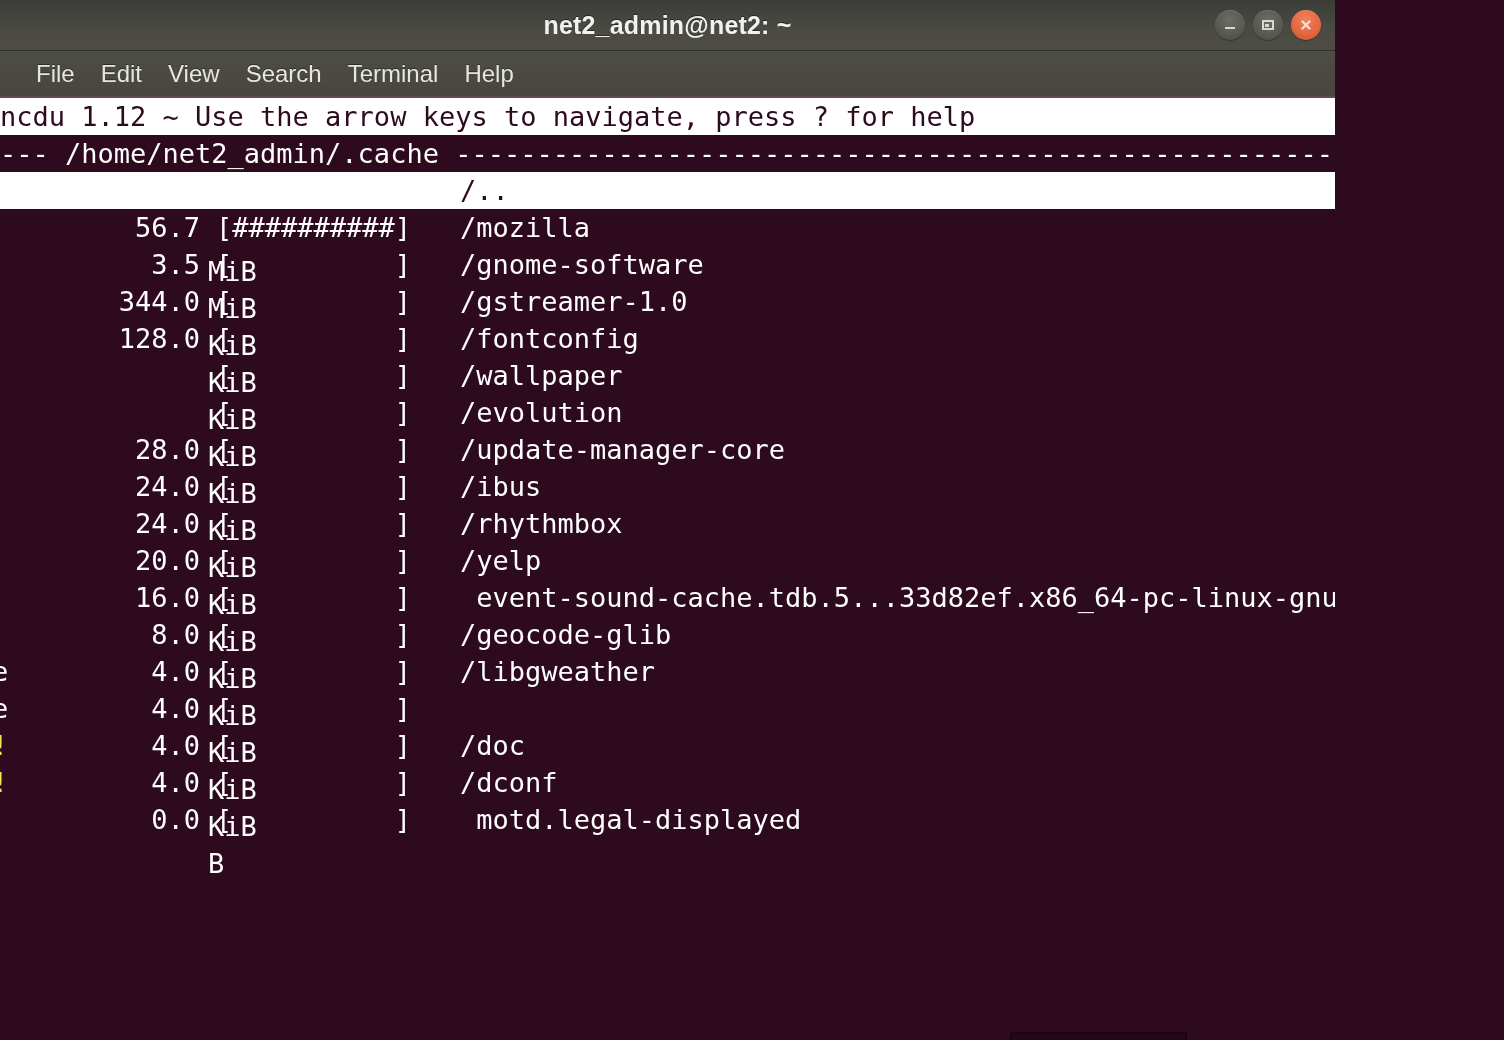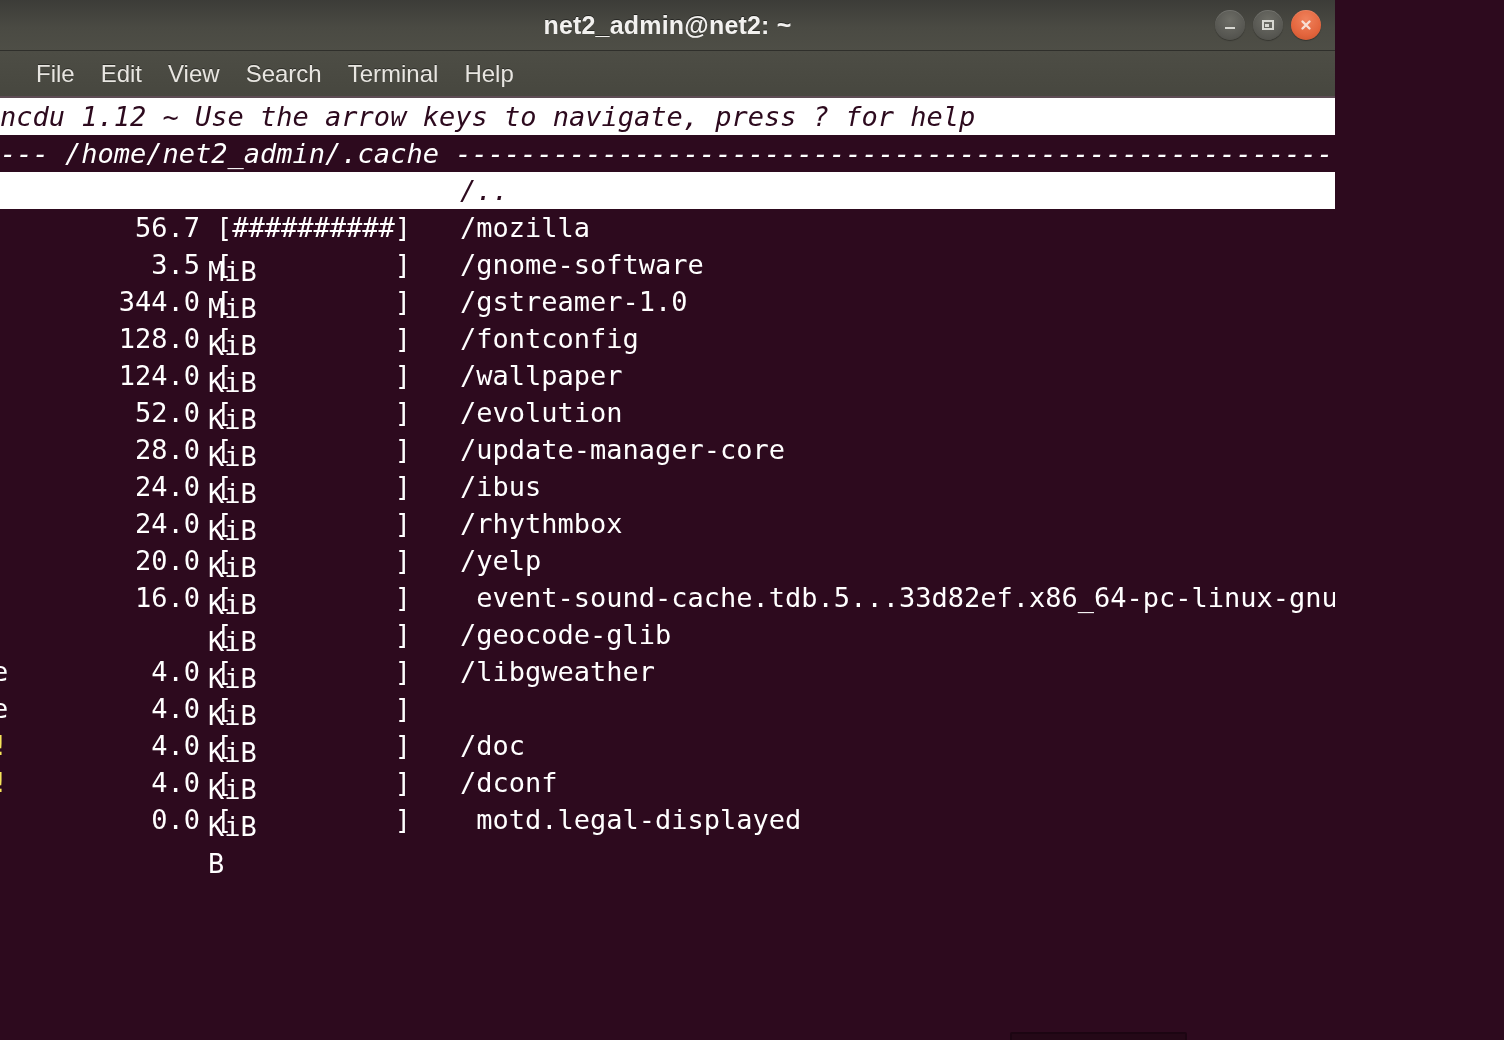--- a/index.html
+++ b/index.html
@@ -98,21 +98,20 @@
     line-height: 37px;
     color: #ffffff;
     letter-spacing: 0px;
   }
 
   .term-line {
     position: relative;
     height: 37px;
     white-space: pre;
     display: block;
-    font-style: italic;
   }
 
   
   .band {
     background: #ffffff;
     color: #2d0a1e;
     width: 1464px;
     box-sizing: border-box;
   }
   .band-dark {
@@ -234,28 +233,28 @@
 
     <div class="term-line band hdrline">ncdu 1.12 ~ Use the arrow keys to navigate, press ? for help</div>
     <div class="term-line band-dark hdrline">--- /home/net2_admin/.cache ------------------------------------------------------</div>
     <div class="term-line band hdrline"><span style="padding-left:460px;display:inline-block;">/..</span></div>
 
     <div id="rowlist">
         <div class="row"><span class="flag"></span><span class="size">56.7</span><span class="unit">MiB</span><span class="bar">[##########]</span><span class="name">/mozilla</span></div>
         <div class="row"><span class="flag"></span><span class="size">3.5</span><span class="unit">MiB</span><span class="bar">[          ]</span><span class="name">/gnome-software</span></div>
         <div class="row"><span class="flag"></span><span class="size">344.0</span><span class="unit">KiB</span><span class="bar">[          ]</span><span class="name">/gstreamer-1.0</span></div>
         <div class="row"><span class="flag"></span><span class="size">128.0</span><span class="unit">KiB</span><span class="bar">[          ]</span><span class="name">/fontconfig</span></div>
-        <div class="row"><span class="flag"></span><span class="size">124.0</span><span class="unit">KiB</span><span class="bar">[          ]</span><span class="name">/wallpaper</span></div>
-        <div class="row"><span class="flag"></span><span class="size">52.0</span><span class="unit">KiB</span><span class="bar">[          ]</span><span class="name">/evolution</span></div>
+        <div class="row"><span class="flag"></span><span class="unit">KiB</span><span class="bar">[          ]</span><span class="name">/wallpaper</span></div>
+        <div class="row"><span class="flag"></span><span class="unit">KiB</span><span class="bar">[          ]</span><span class="name">/evolution</span></div>
         <div class="row"><span class="flag"></span><span class="size">28.0</span><span class="unit">KiB</span><span class="bar">[          ]</span><span class="name">/update-manager-core</span></div>
         <div class="row"><span class="flag"></span><span class="size">24.0</span><span class="unit">KiB</span><span class="bar">[          ]</span><span class="name">/ibus</span></div>
         <div class="row"><span class="flag"></span><span class="size">24.0</span><span class="unit">KiB</span><span class="bar">[          ]</span><span class="name">/rhythmbox</span></div>
         <div class="row"><span class="flag"></span><span class="size">20.0</span><span class="unit">KiB</span><span class="bar">[          ]</span><span class="name">/yelp</span></div>
         <div class="row"><span class="flag"></span><span class="size">16.0</span><span class="unit">KiB</span><span class="bar">[          ]</span><span class="name"> event-sound-cache.tdb.5...33d82ef.x86_64-pc-linux-gnu</span></div>
-        <div class="row"><span class="flag"></span><span class="unit">KiB</span><span class="bar">[          ]</span><span class="name">/geocode-glib</span></div>
+        <div class="row"><span class="flag"></span><span class="size">8.0</span><span class="unit">KiB</span><span class="bar">[          ]</span><span class="name">/geocode-glib</span></div>
         <div class="row"><span class="flag">e</span><span class="size">4.0</span><span class="unit">KiB</span><span class="bar">[          ]</span><span class="name">/libgweather</span></div>
         <div class="row"><span class="flag">e</span><span class="size">4.0</span><span class="unit">KiB</span><span class="bar">[          ]</span></div>
         <div class="row"><span class="flag warn">!</span><span class="size">4.0</span><span class="unit">KiB</span><span class="bar">[          ]</span><span class="name">/doc</span></div>
         <div class="row"><span class="flag warn">!</span><span class="size">4.0</span><span class="unit">KiB</span><span class="bar">[          ]</span><span class="name">/dconf</span></div>
         <div class="row"><span class="flag"></span><span class="size">0.0</span><span class="unit">B</span><span class="bar">[          ]</span><span class="name"> motd.legal-displayed</span></div>
       </div>
 
     <div class="right-gap"></div>
     <div class="right-strip"></div>
   </div>

